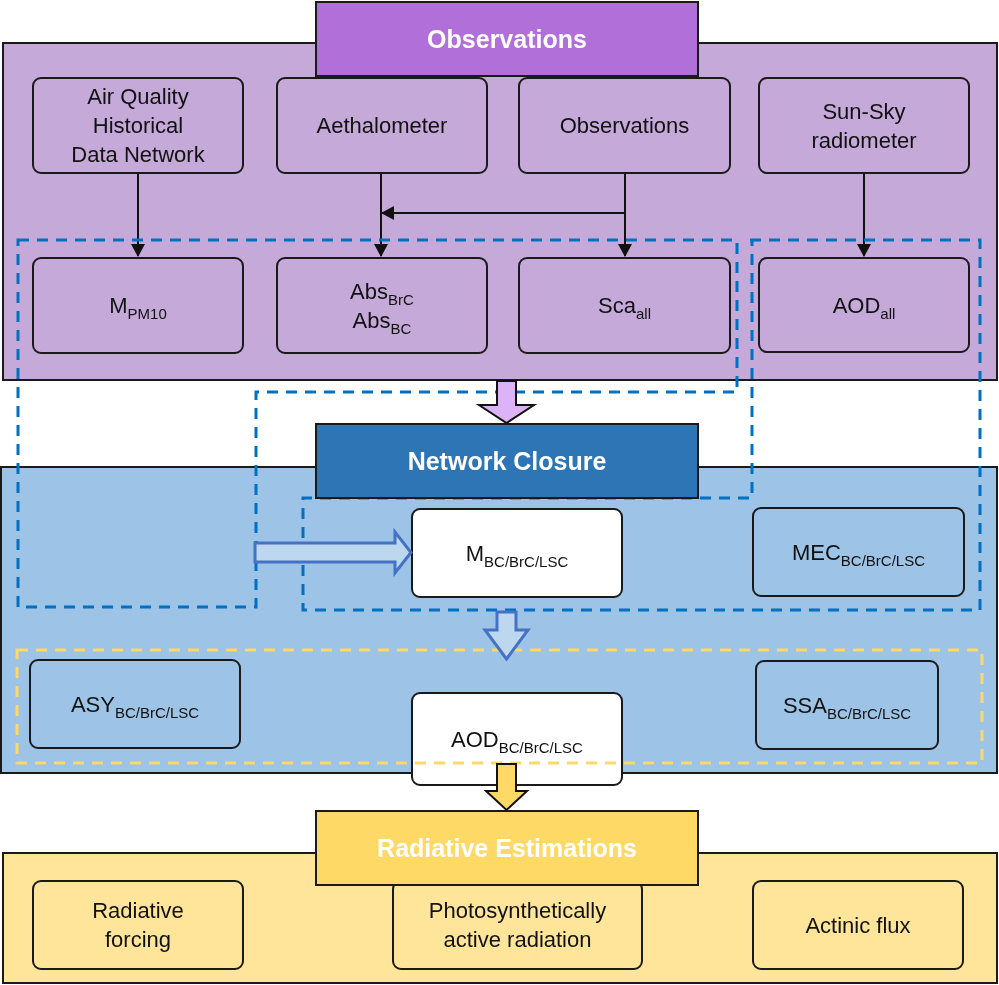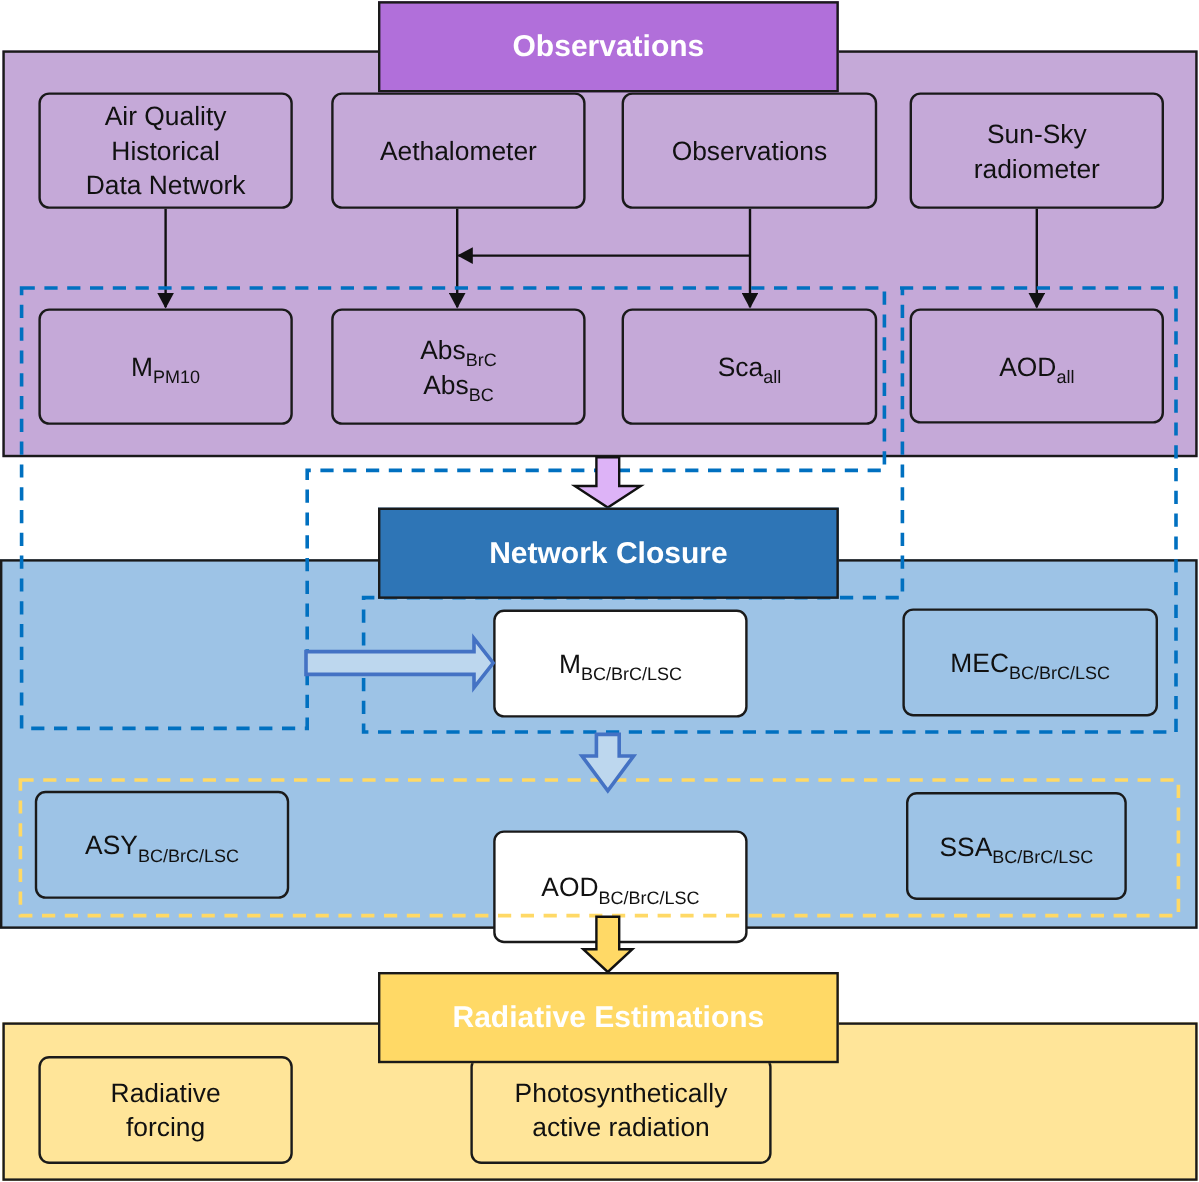--- a/index.html
+++ b/index.html
@@ -80,20 +80,23 @@
   </div>
 
   <div class="box y" style="left:32px;top:880px;width:212px;height:90px;">
     <span>Radiative</span>
     <span>forcing</span>
   </div>
   <div class="box y" style="left:392px;top:880px;width:251px;height:90px;">
     <span>Photosynthetically</span>
     <span>active radiation</span>
   </div>
+  <div class="box y" style="left:752px;top:880px;width:212px;height:90px;">
+    <span>Actinic flux</span>
+  </div>
 
   <svg id="overlay" width="999" height="985">
     <defs>
       <marker id="ah" markerWidth="10" markerHeight="10" refX="9" refY="5" orient="auto" markerUnits="userSpaceOnUse">
         <path d="M0,0 L10,5 L0,10 z" fill="#111"></path>
       </marker>
       <marker id="ahL" markerWidth="14" markerHeight="14" refX="12" refY="7" orient="auto" markerUnits="userSpaceOnUse">
         <path d="M0,0 L13,7 L0,14 z" fill="#111"></path>
       </marker>
     </defs>

